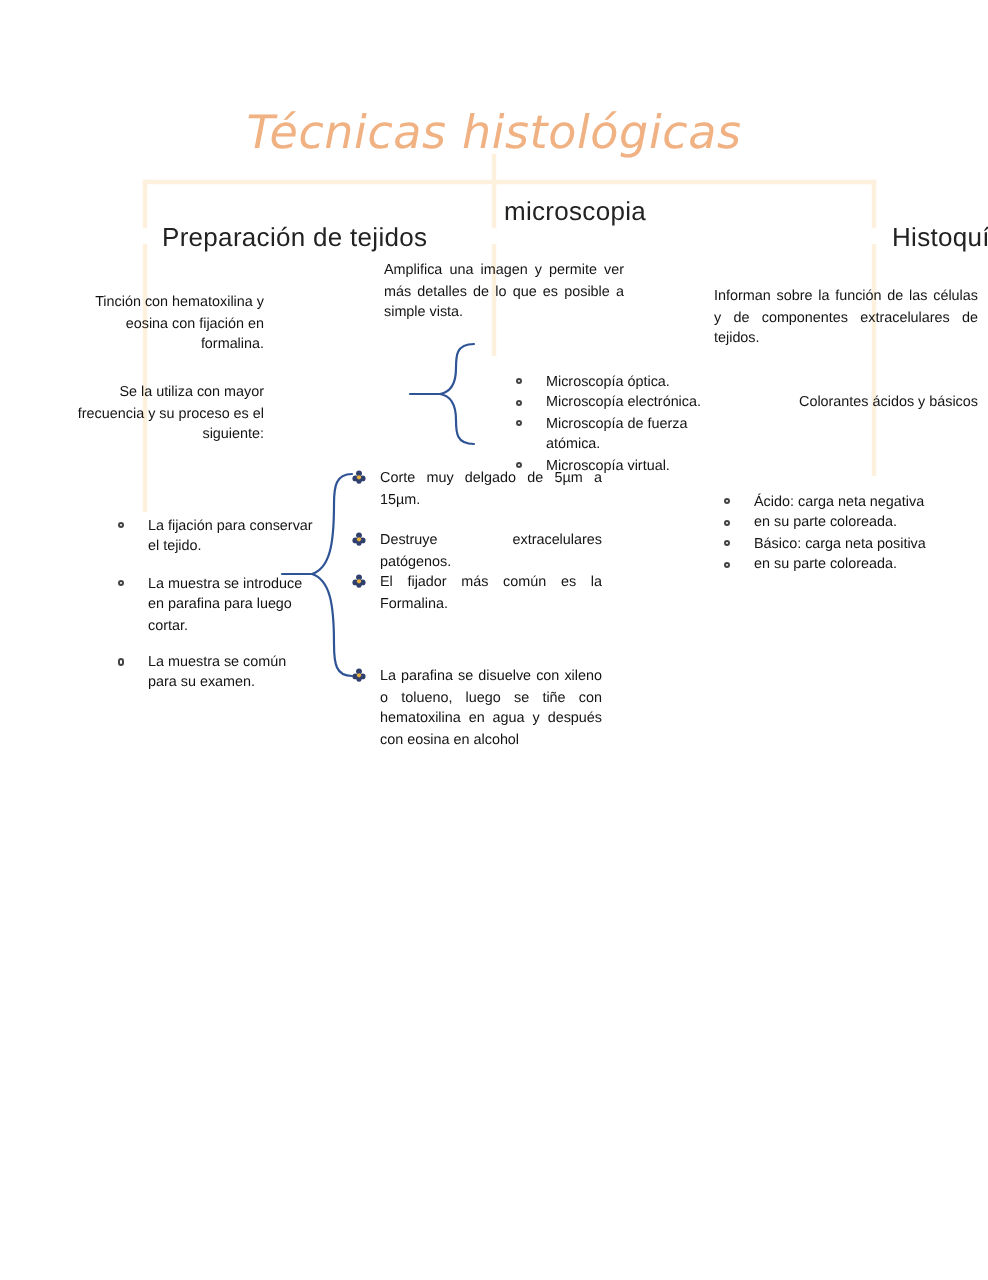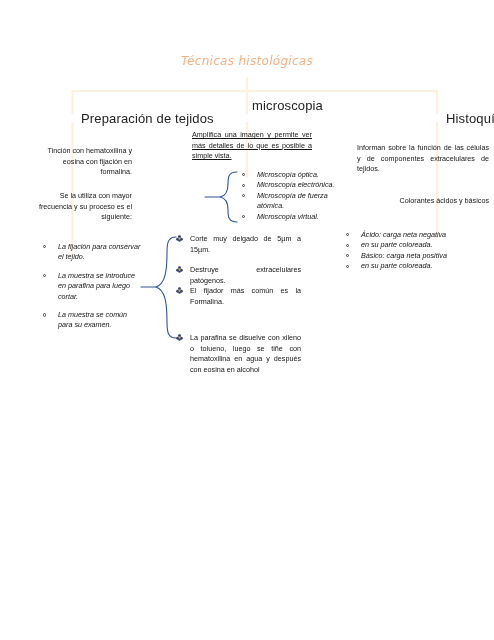--- a/index.html
+++ b/index.html
@@ -32,21 +32,21 @@
   }
 
   .title {
     position: absolute;
     left: 0;
     top: 54px;
     width: 494px;
     text-align: center;
     font-family: "DejaVu Sans", sans-serif;
     font-style: italic;
-    font-size: 12px;
+    font-size: 23px;
     letter-spacing: 0.3px;
     color: #f0b183;
   }
 
   .node-head {
     position: absolute;
     font-size: 13px;
     color: #222222;
     letter-spacing: 0.15px;
     white-space: nowrap;
@@ -57,24 +57,23 @@
     position: absolute;
     font-size: 7.2px;
     line-height: 10.5px;
     color: #141414;
     text-align: justify;
   }
   .para.left-align { text-align: right; }
 
   .bullet-list {
     position: absolute;
-    margin: 0;
+    margin: 16px;
     padding: 0;
     list-style: none;
-    font-style: italic;
   }
   .bullet-list li {
     position: relative;
     font-size: 7.2px;
     line-height: 10.4px;
     color: #141414;
     padding-left: 17px;
   }
   .bullet-list li .circ {
     position: absolute;
@@ -161,21 +160,21 @@
       <span>La muestra se introduce en parafina para luego cortar.</span>
     </li>
     <li style="margin-top:8px;">
       <span class="circ"></span>
       <span>La muestra se común para su examen.</span>
     </li>
   </ul>
 
   <div class="node-head" style="left:211px; top:98px;">microscopia</div>
 
-  <div class="para" style="left:192px; top:130px; width:120px;text-decoration:underline;">Amplifica una imagen y permite ver más detalles de lo que es posible a  simple vista.</div>
+  <div class="para" style="left:192px; top:130px; width:120px;">Amplifica una imagen y permite ver más detalles de lo que es posible a  simple vista.</div>
 
   <ul class="bullet-list" style="left:240px; top:170px; width:105px;">
     <li>
       <span class="circ"></span>
       <span>Microscopía óptica.</span>
     </li>
     <li>
       <span class="circ"></span>
       <span>Microscopía electrónica.</span>
     </li>

